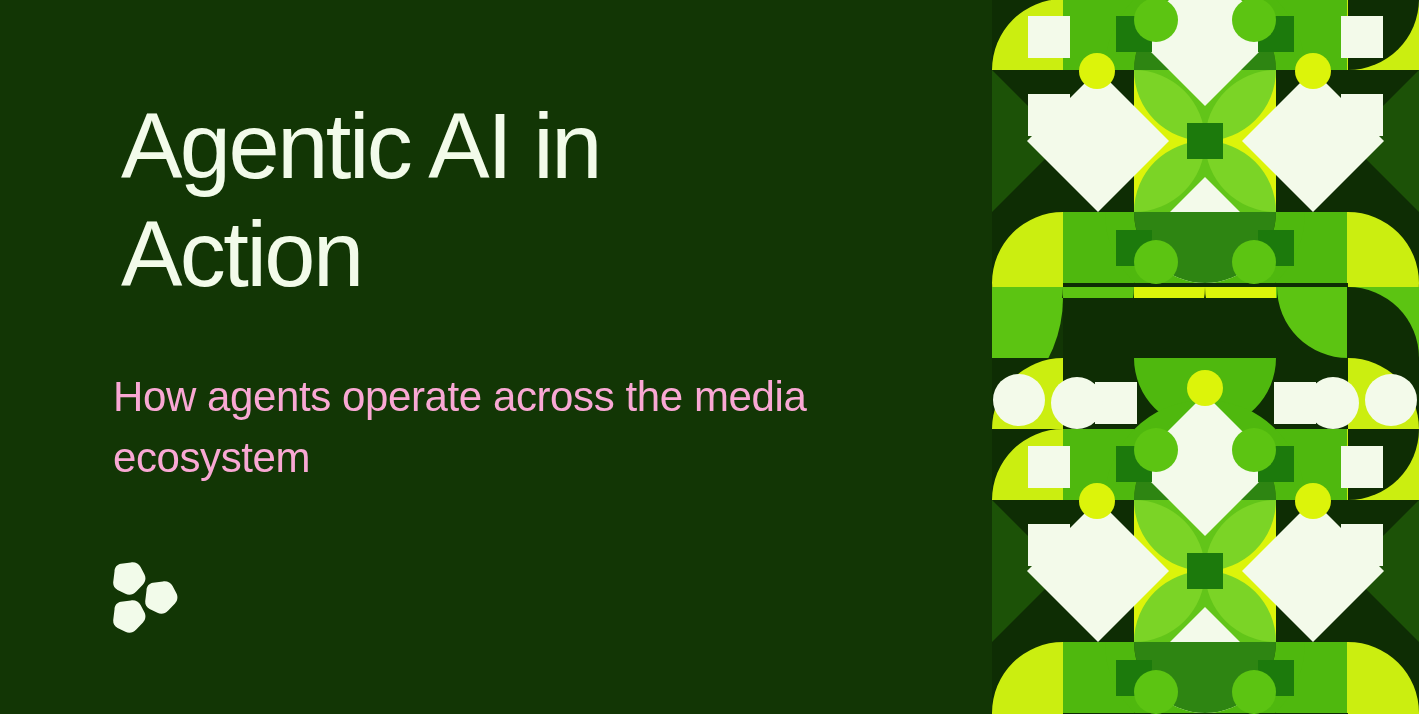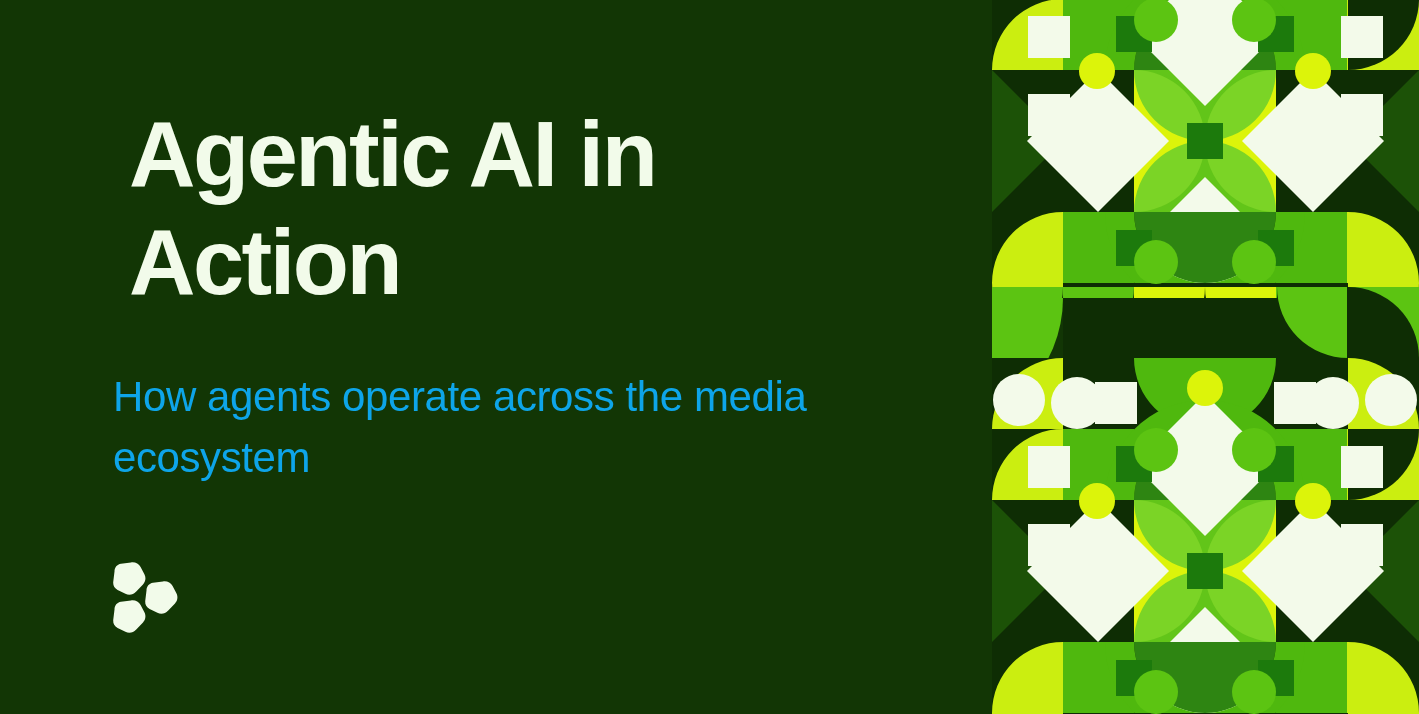--- a/index.html
+++ b/index.html
@@ -10,31 +10,31 @@
   }
   #slide{position:relative;width:1419px;height:714px;overflow:hidden;background:#123605;}
 
   
   .text-col{
     position:absolute;left:0;top:0;width:992px;height:714px;
     background:#123605;
   }
   .title{
     position:absolute;left:113px;top:84px;width:700px;
-    margin:16px;
+    margin:8px;
     font-size:92px;line-height:108px;
-    font-weight:700;letter-spacing:-2.5px;
+    font-weight:400;letter-spacing:-2.5px;
     color:#F2FBEA;
   }
   .subtitle{
     position:absolute;left:113px;top:366px;width:720px;
     margin:0;
     font-size:42px;line-height:61px;
     font-weight:400;letter-spacing:-0.4px;
-    color:#0ea5e9;
+    color:#f9a8d4;
   }
   .logo{
     position:absolute;left:110px;top:562px;width:70px;height:74px;
   }
 
   
   .pattern-panel{
     position:absolute;left:992px;top:0;width:427px;height:714px;
     overflow:hidden;background:#0E2D04;
   }

